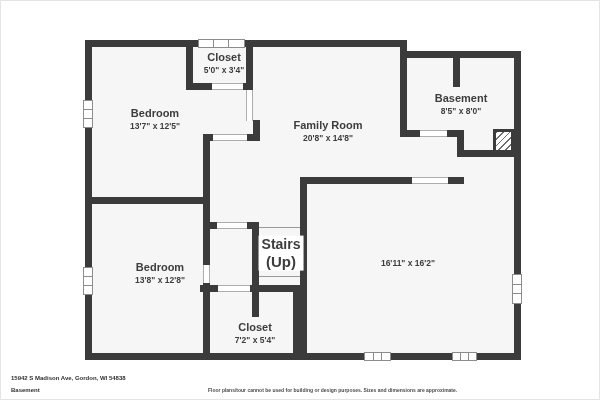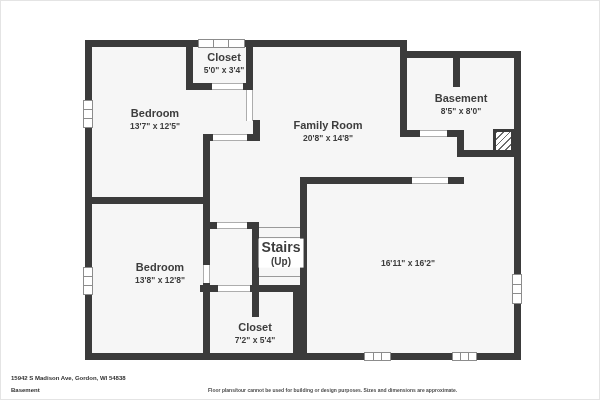--- a/index.html
+++ b/index.html
@@ -22,21 +22,21 @@
     background:repeating-linear-gradient(to bottom,#9a9a9a 0 1px,transparent 1px 9.8px);}
   .chimney{position:absolute;left:493px;top:129px;width:21px;height:24px;box-sizing:border-box;
     border:3px solid var(--wall,#3b3b3b);
     background:repeating-linear-gradient(135deg,#6d6d6d 0 1.4px,#fff 1.4px 4.6px);}
   .room-label{position:absolute;transform:translate(-50%,-50%);text-align:center;
     color:var(--text,#3d3d3d);white-space:nowrap;line-height:1.2;}
   .room-name{font-size:11px;font-weight:700;}
   .room-dims{font-size:8.5px;font-weight:600;margin-top:1px;}
   .stairs-label{background:#fff;padding:0 3px;}
   .stairs-label .room-name{font-size:14px;}
-  .stairs-label .room-dims{font-size:10px;font-weight:700;margin-top:0;}
+  .stairs-label .room-dims{font-size:15px;font-weight:700;margin-top:0;}
   .footer-text{position:absolute;color:#2f2f2f;white-space:nowrap;transform-origin:0 0;}
   .address{left:11px;top:375px;font-size:8px;font-weight:700;transform:scale(0.75);}
   .level{left:11px;top:387px;font-size:8px;font-weight:700;transform:scale(0.75);}
   .disclaimer{left:208px;top:388px;font-size:8px;font-weight:600;color:#4a4a4a;transform:scale(0.625);}
 </style>
 </head>
 <body>
 
 <div>
 

